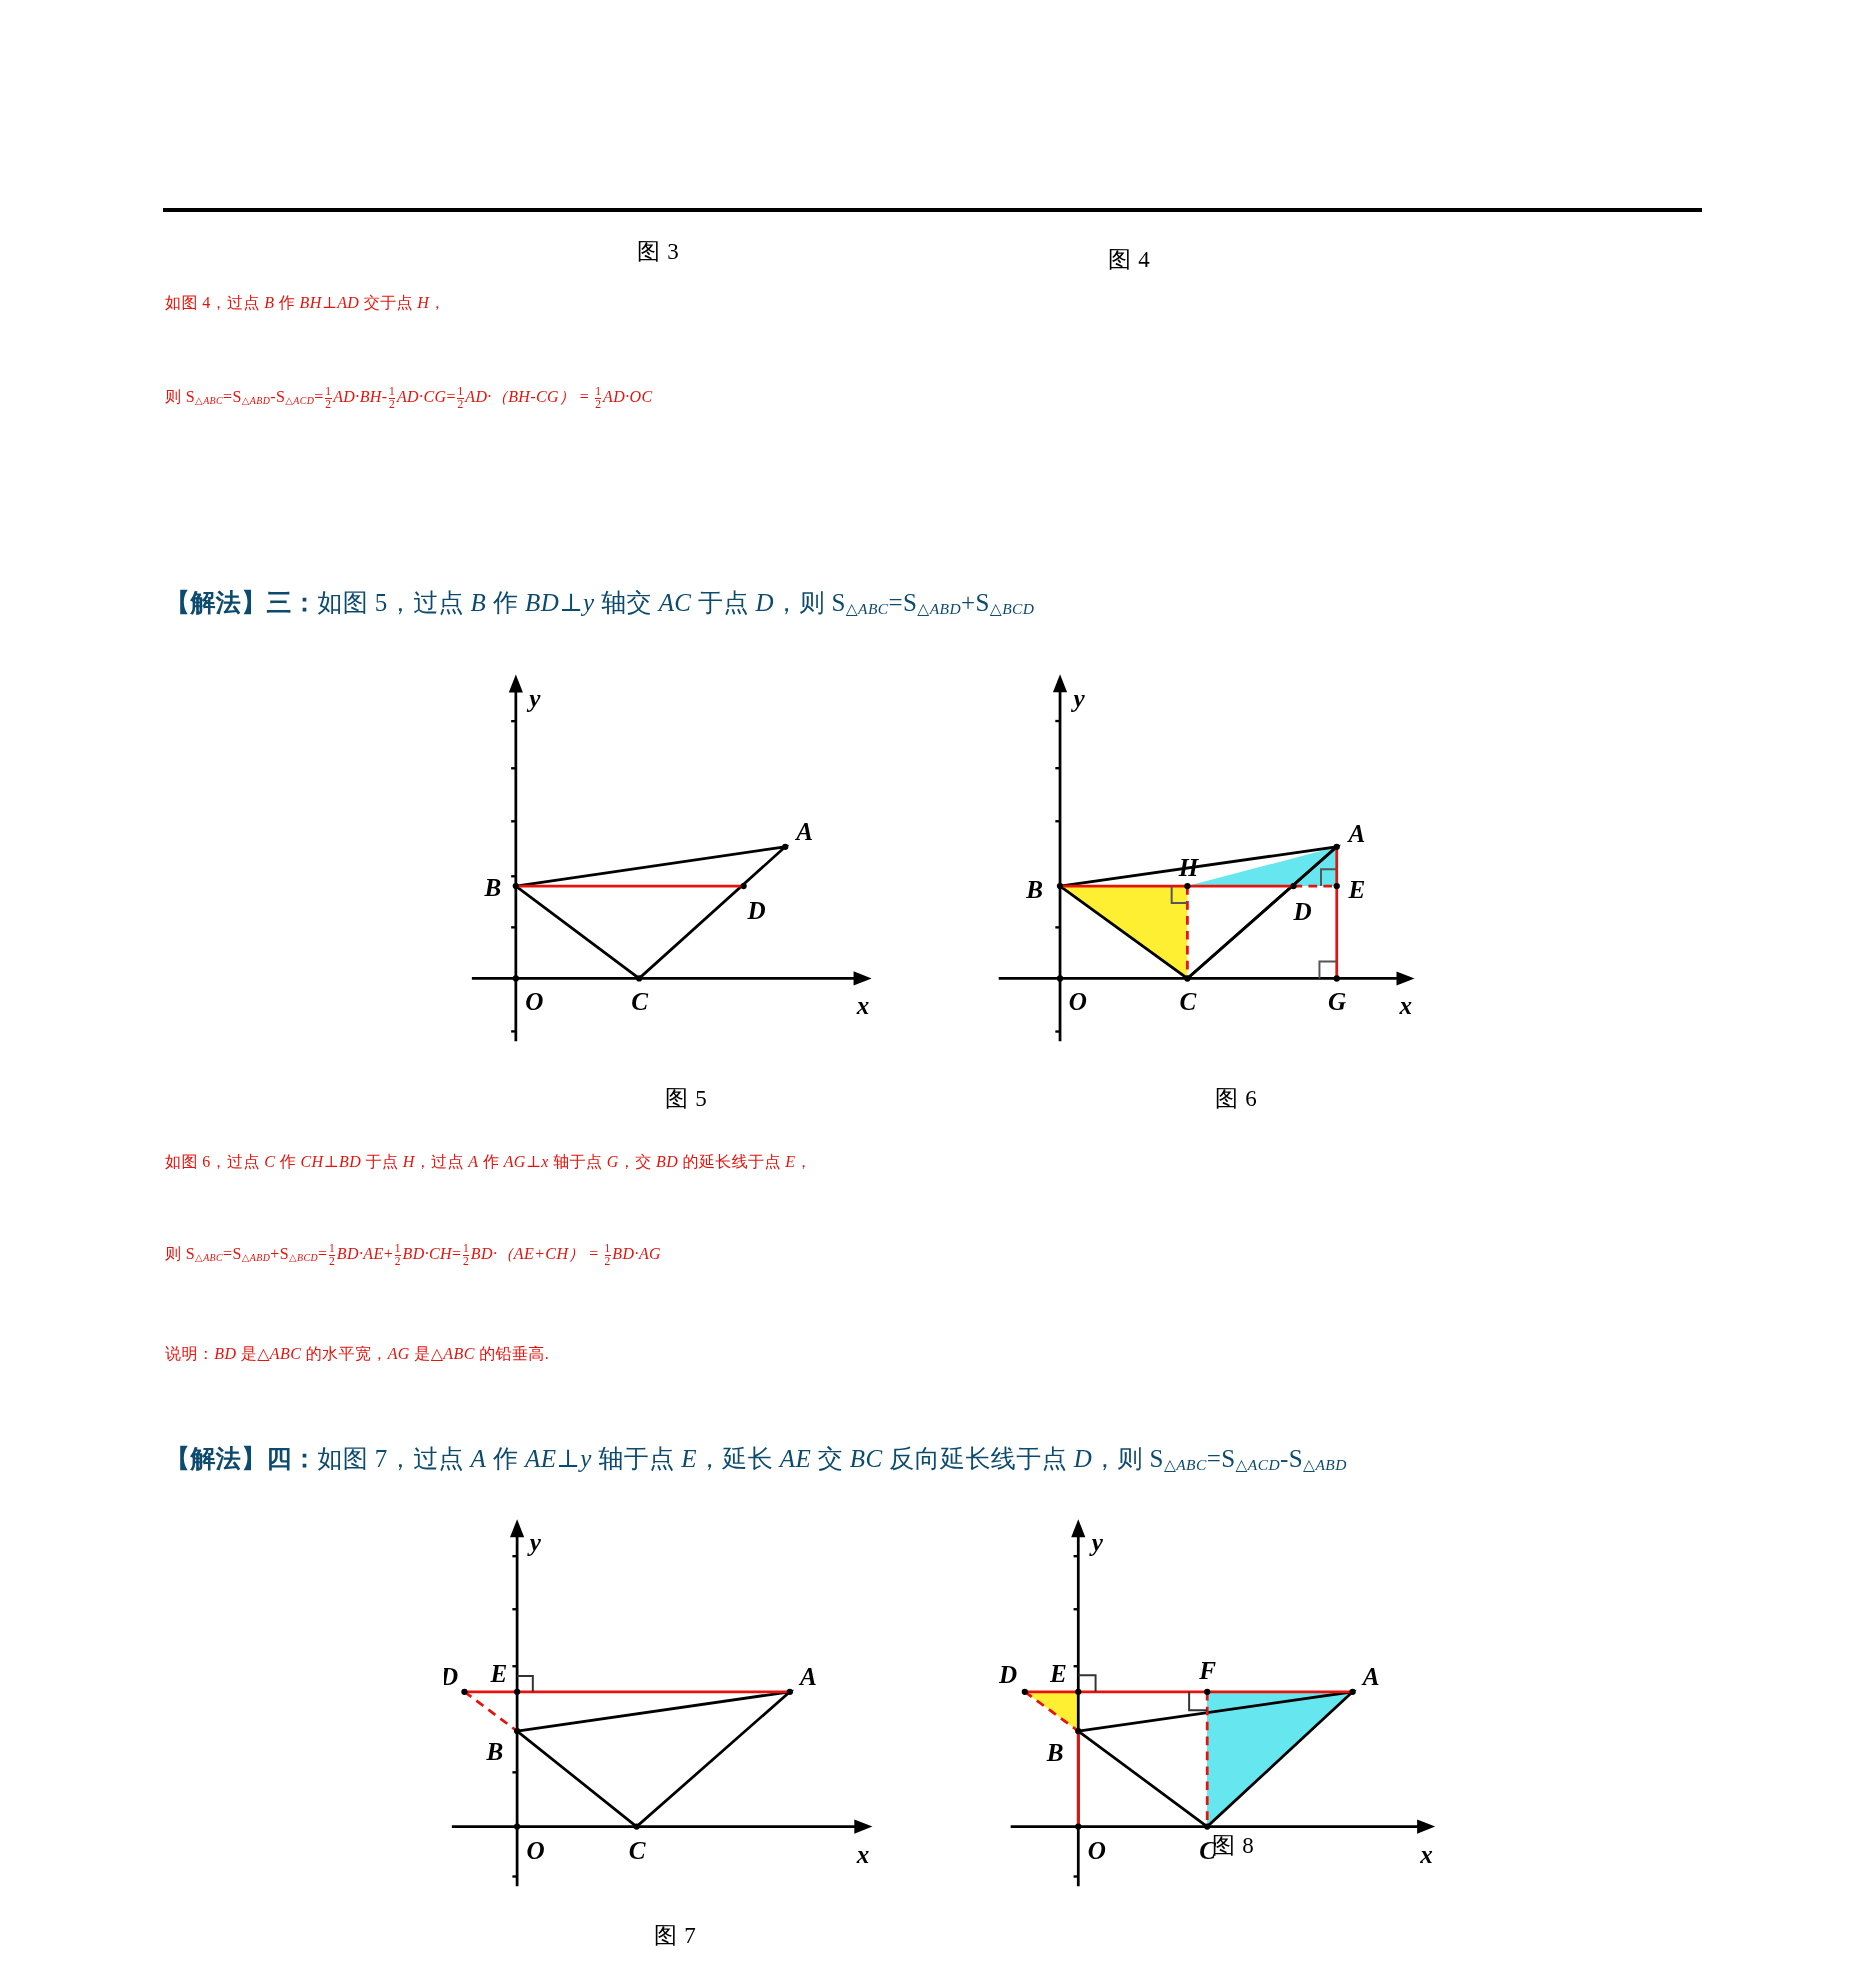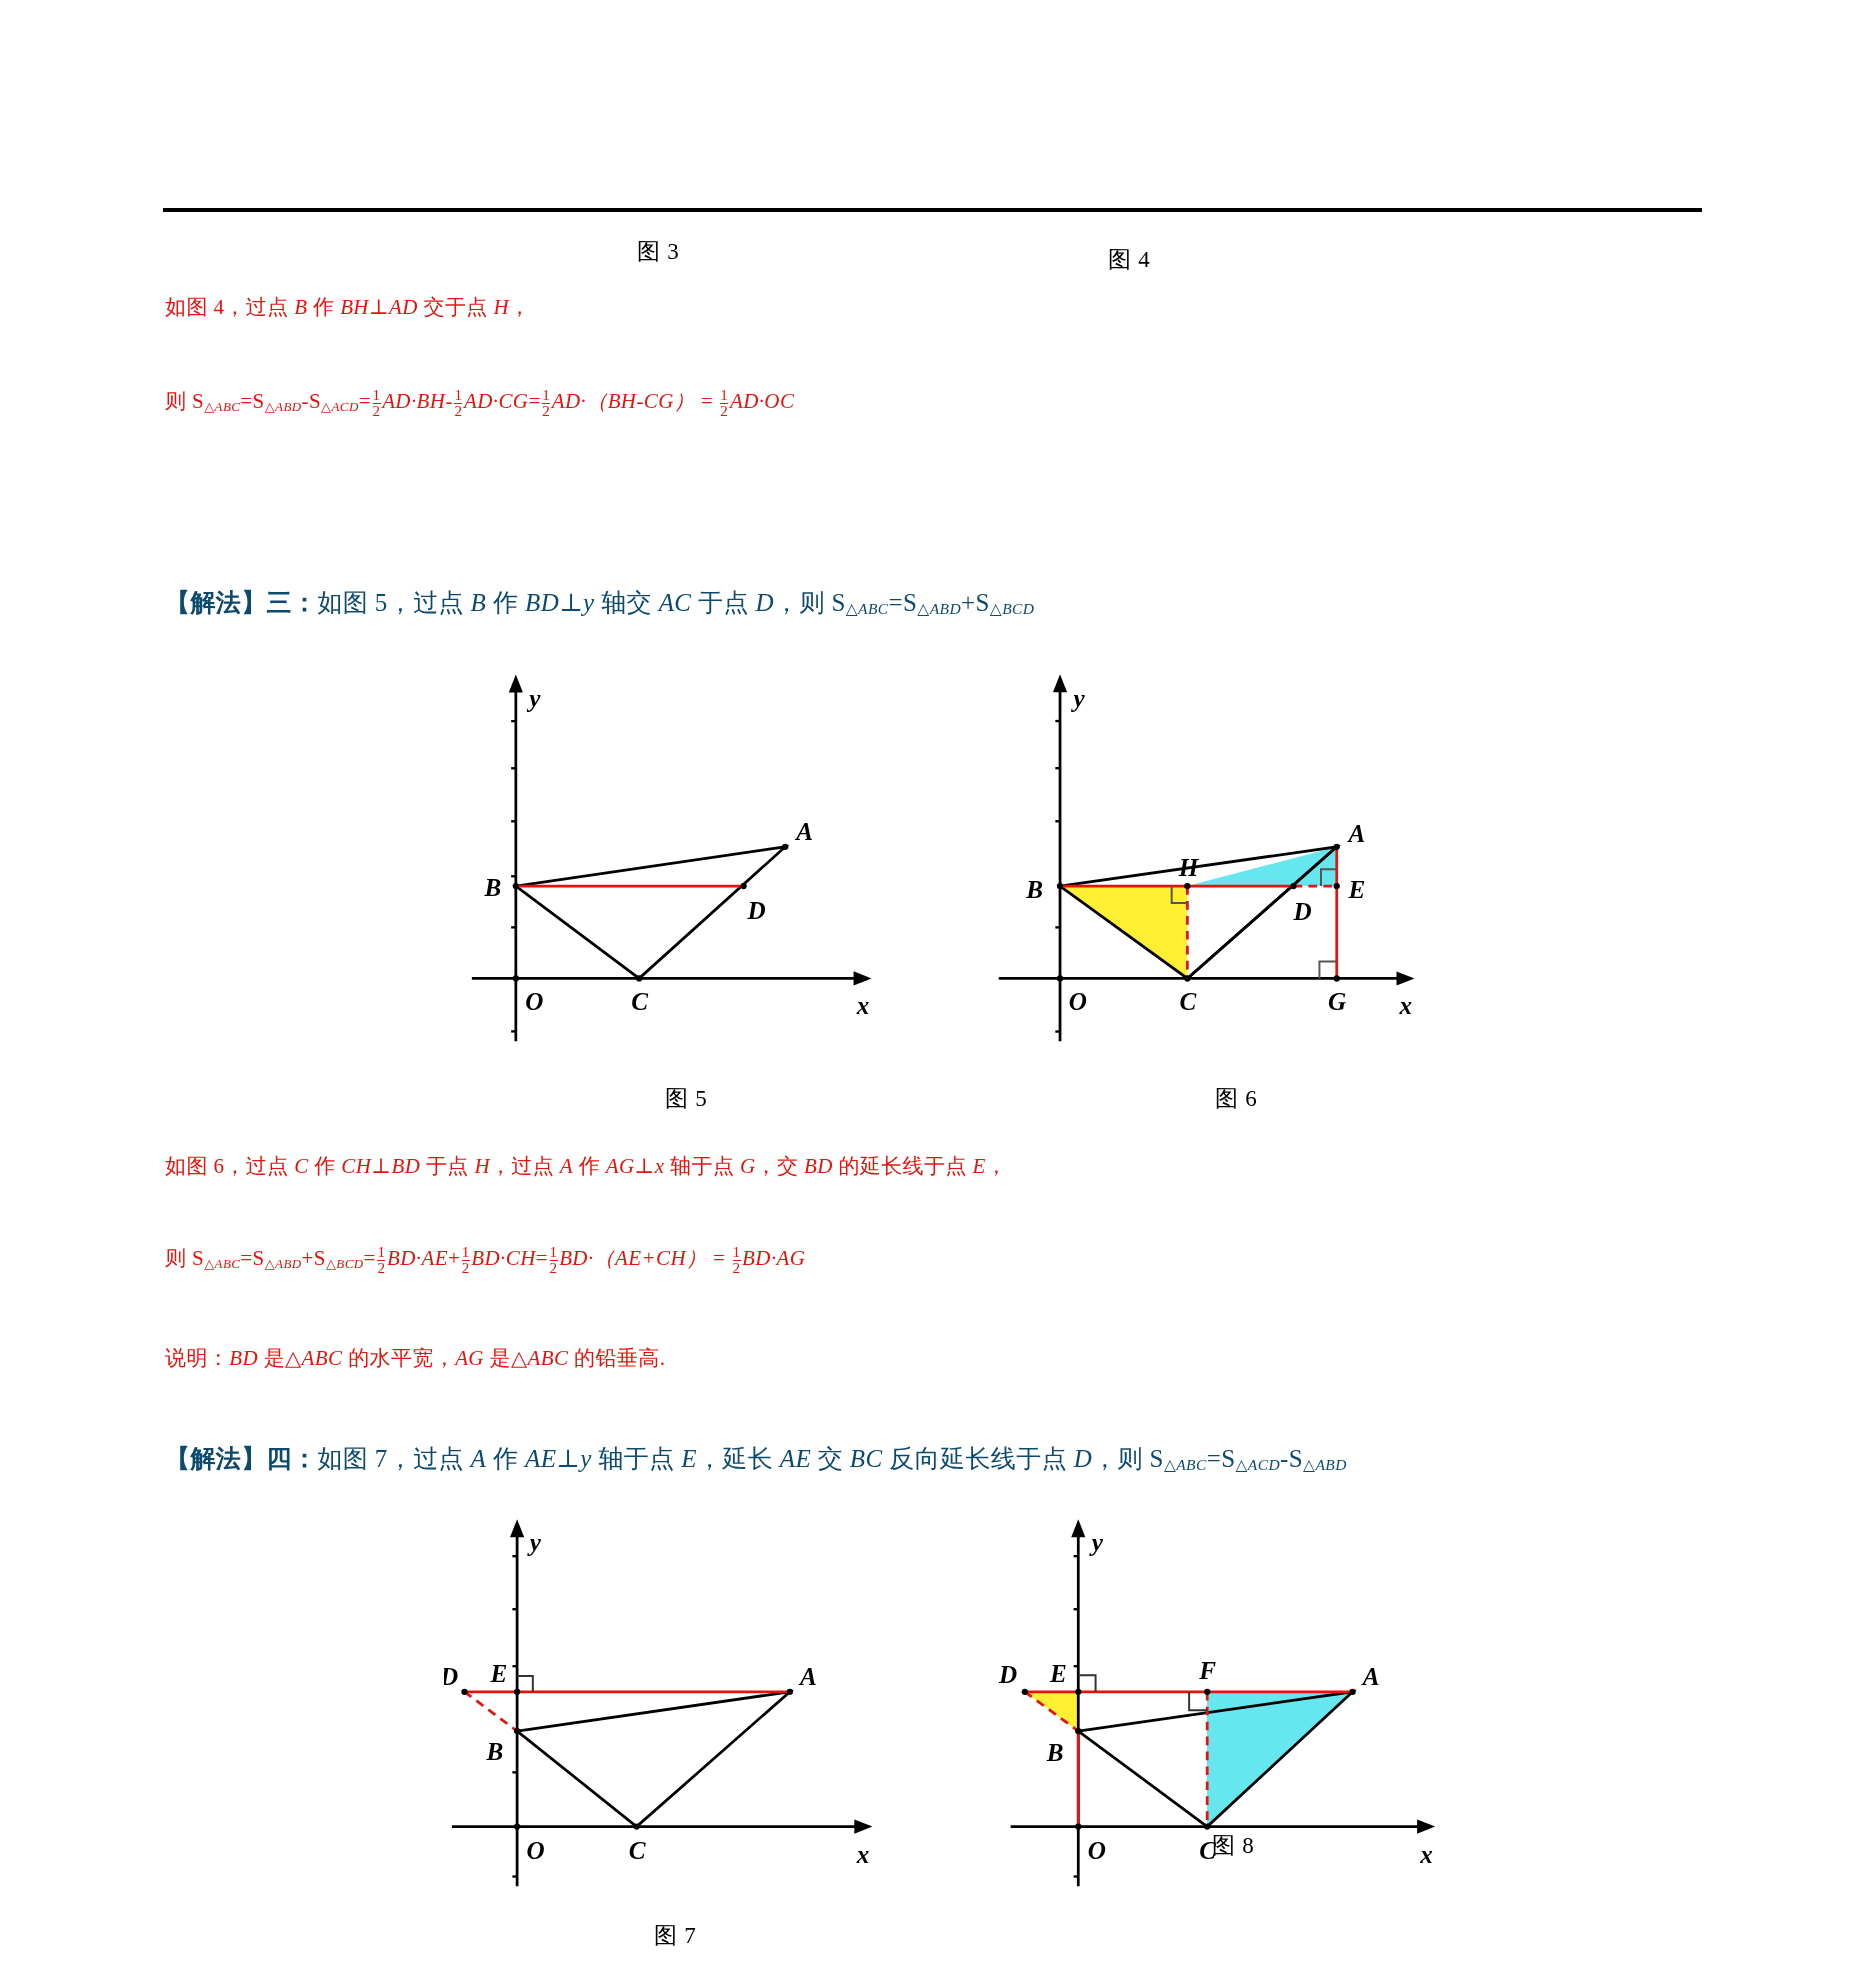--- a/index.html
+++ b/index.html
@@ -17,21 +17,21 @@
     position:absolute; left:163px; top:208px; width:1539px; height:4.3px;
     background:#000;
   }
 
   
   .txt { position:absolute; white-space:nowrap; }
   .bold { font-weight:bold; }
 
   .fig-cap { font-size:23px; letter-spacing:0.8px; }
 
-  .line-red { font-size:21px; color:#e8120c; letter-spacing:0.4px; }
+  .line-red { font-size:16px; color:#e8120c; letter-spacing:0.4px; }
   .line-blk { font-size:25px; color:#0c4a6e; letter-spacing:0.4px; }
 
   
   i.m { font-style:italic; font-family:"Liberation Serif","DejaVu Serif",serif; }
   .sub { font-size:0.62em; vertical-align:-0.22em; font-style:italic; }
 
   
   .frac {
     display:inline-block; vertical-align:-0.42em;
     text-align:center; line-height:1.0; font-style:normal;

